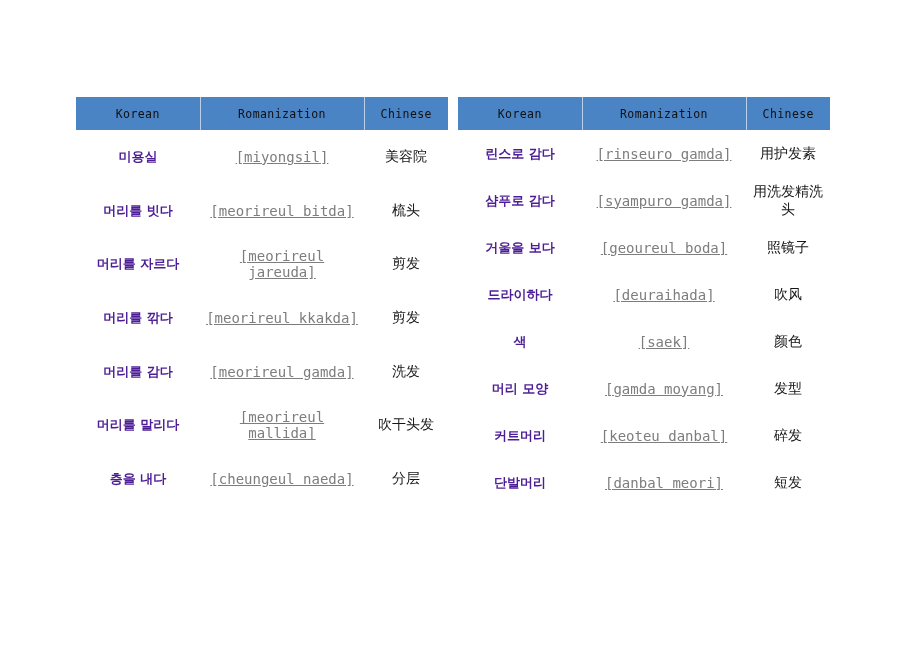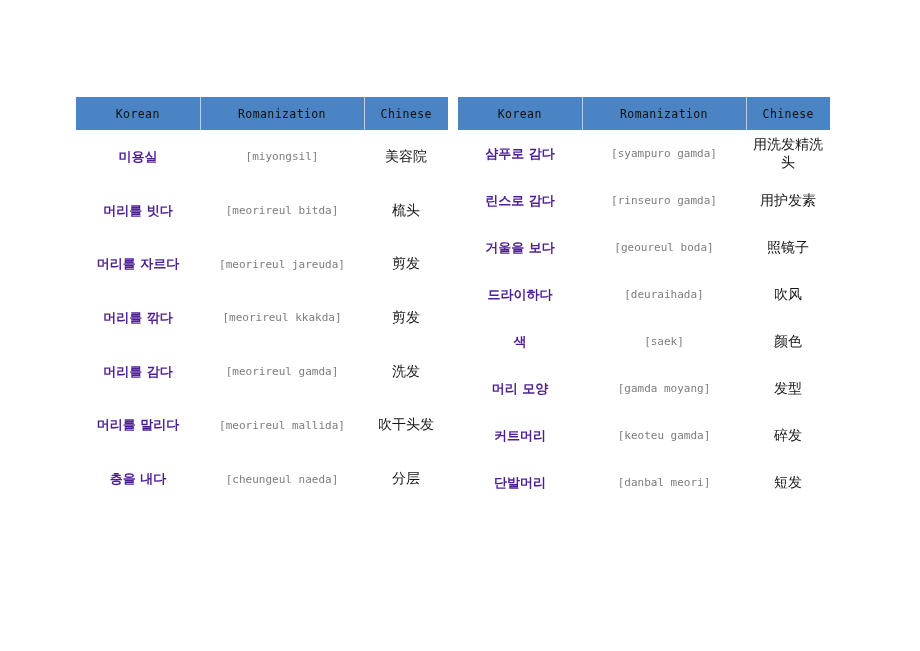--- a/index.html
+++ b/index.html
@@ -75,24 +75,25 @@
 
   td.cell-korean {
     font-family: "DejaVu Sans", sans-serif;
     font-size: 13px;
     font-weight: bold;
     color: #4c1d95;
   }
 
   td.cell-roman {
     font-family: "DejaVu Sans Mono", monospace;
-    font-size: 11px;
+    font-size: 14px;
     font-weight: normal;
     color: #7d7d7d;
     letter-spacing: 0px;
+    text-decoration: underline;
   }
 
   td.cell-chinese {
     font-family: "DejaVu Serif", serif;
     font-size: 14px;
     font-weight: normal;
     color: #151515;
   }
 </style>
 </head>
@@ -161,30 +162,30 @@
       </colgroup>
       <thead>
         <tr>
           <th>Korean</th>
           <th>Romanization</th>
           <th>Chinese</th>
         </tr>
       </thead>
       <tbody>
         <tr>
+          <td class="cell-korean">린스로 감다</td>
+          <td class="cell-roman">[rinseuro gamda]</td>
+          <td class="cell-chinese">用护发素</td>
+        </tr>
+        <tr>
           <td class="cell-korean">샴푸로 감다</td>
           <td class="cell-roman">[syampuro gamda]</td>
           <td class="cell-chinese">用洗发精洗头</td>
         </tr>
         <tr>
-          <td class="cell-korean">린스로 감다</td>
-          <td class="cell-roman">[rinseuro gamda]</td>
-          <td class="cell-chinese">用护发素</td>
-        </tr>
-        <tr>
           <td class="cell-korean">거울을 보다</td>
           <td class="cell-roman">[geoureul boda]</td>
           <td class="cell-chinese">照镜子</td>
         </tr>
         <tr>
           <td class="cell-korean">드라이하다</td>
           <td class="cell-roman">[deuraihada]</td>
           <td class="cell-chinese">吹风</td>
         </tr>
         <tr>
@@ -192,21 +193,21 @@
           <td class="cell-roman">[saek]</td>
           <td class="cell-chinese">颜色</td>
         </tr>
         <tr>
           <td class="cell-korean">머리 모양</td>
           <td class="cell-roman">[gamda moyang]</td>
           <td class="cell-chinese">发型</td>
         </tr>
         <tr>
           <td class="cell-korean">커트머리</td>
-          <td class="cell-roman">[keoteu gamda]</td>
+          <td class="cell-roman">[keoteu danbal]</td>
           <td class="cell-chinese">碎发</td>
         </tr>
         <tr>
           <td class="cell-korean">단발머리</td>
           <td class="cell-roman">[danbal meori]</td>
           <td class="cell-chinese">短发</td>
         </tr>
       </tbody>
     </table>
 

